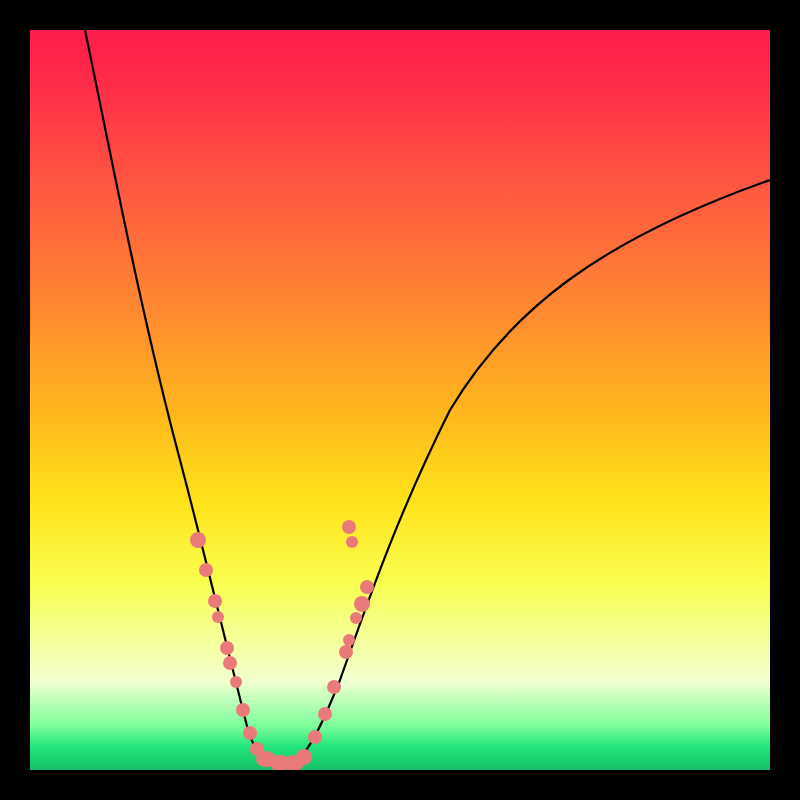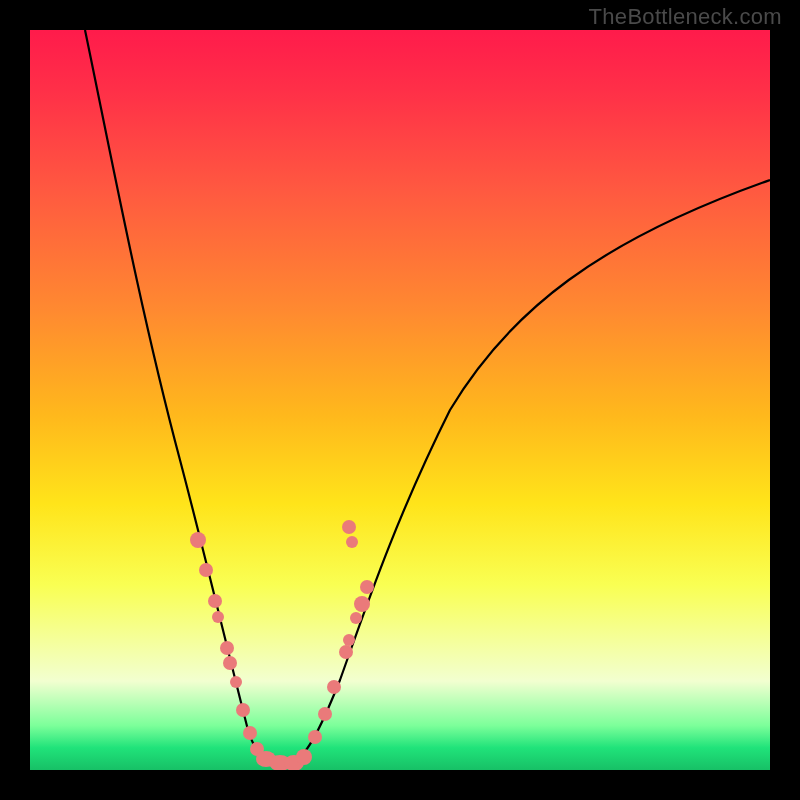--- a/index.html
+++ b/index.html
@@ -67,21 +67,20 @@
   }
   .dot-cluster {
     fill: #ea7a7a;
     stroke: none;
   }
 </style>
 </head>
 <body>
 
 <div class="frame">
-  <div class="watermark">TheBottleneck.com</div>
   <div class="plot">
     <svg class="curves" viewBox="0 0 740 740">
 
       <path class="curve" d="M 55 0
                C 80 120, 110 280, 150 430
                C 175 525, 200 630, 218 700
                C 226 725, 235 733, 248 733"></path>
 
       <path class="curve" d="M 260 733
                C 275 730, 290 700, 310 650

